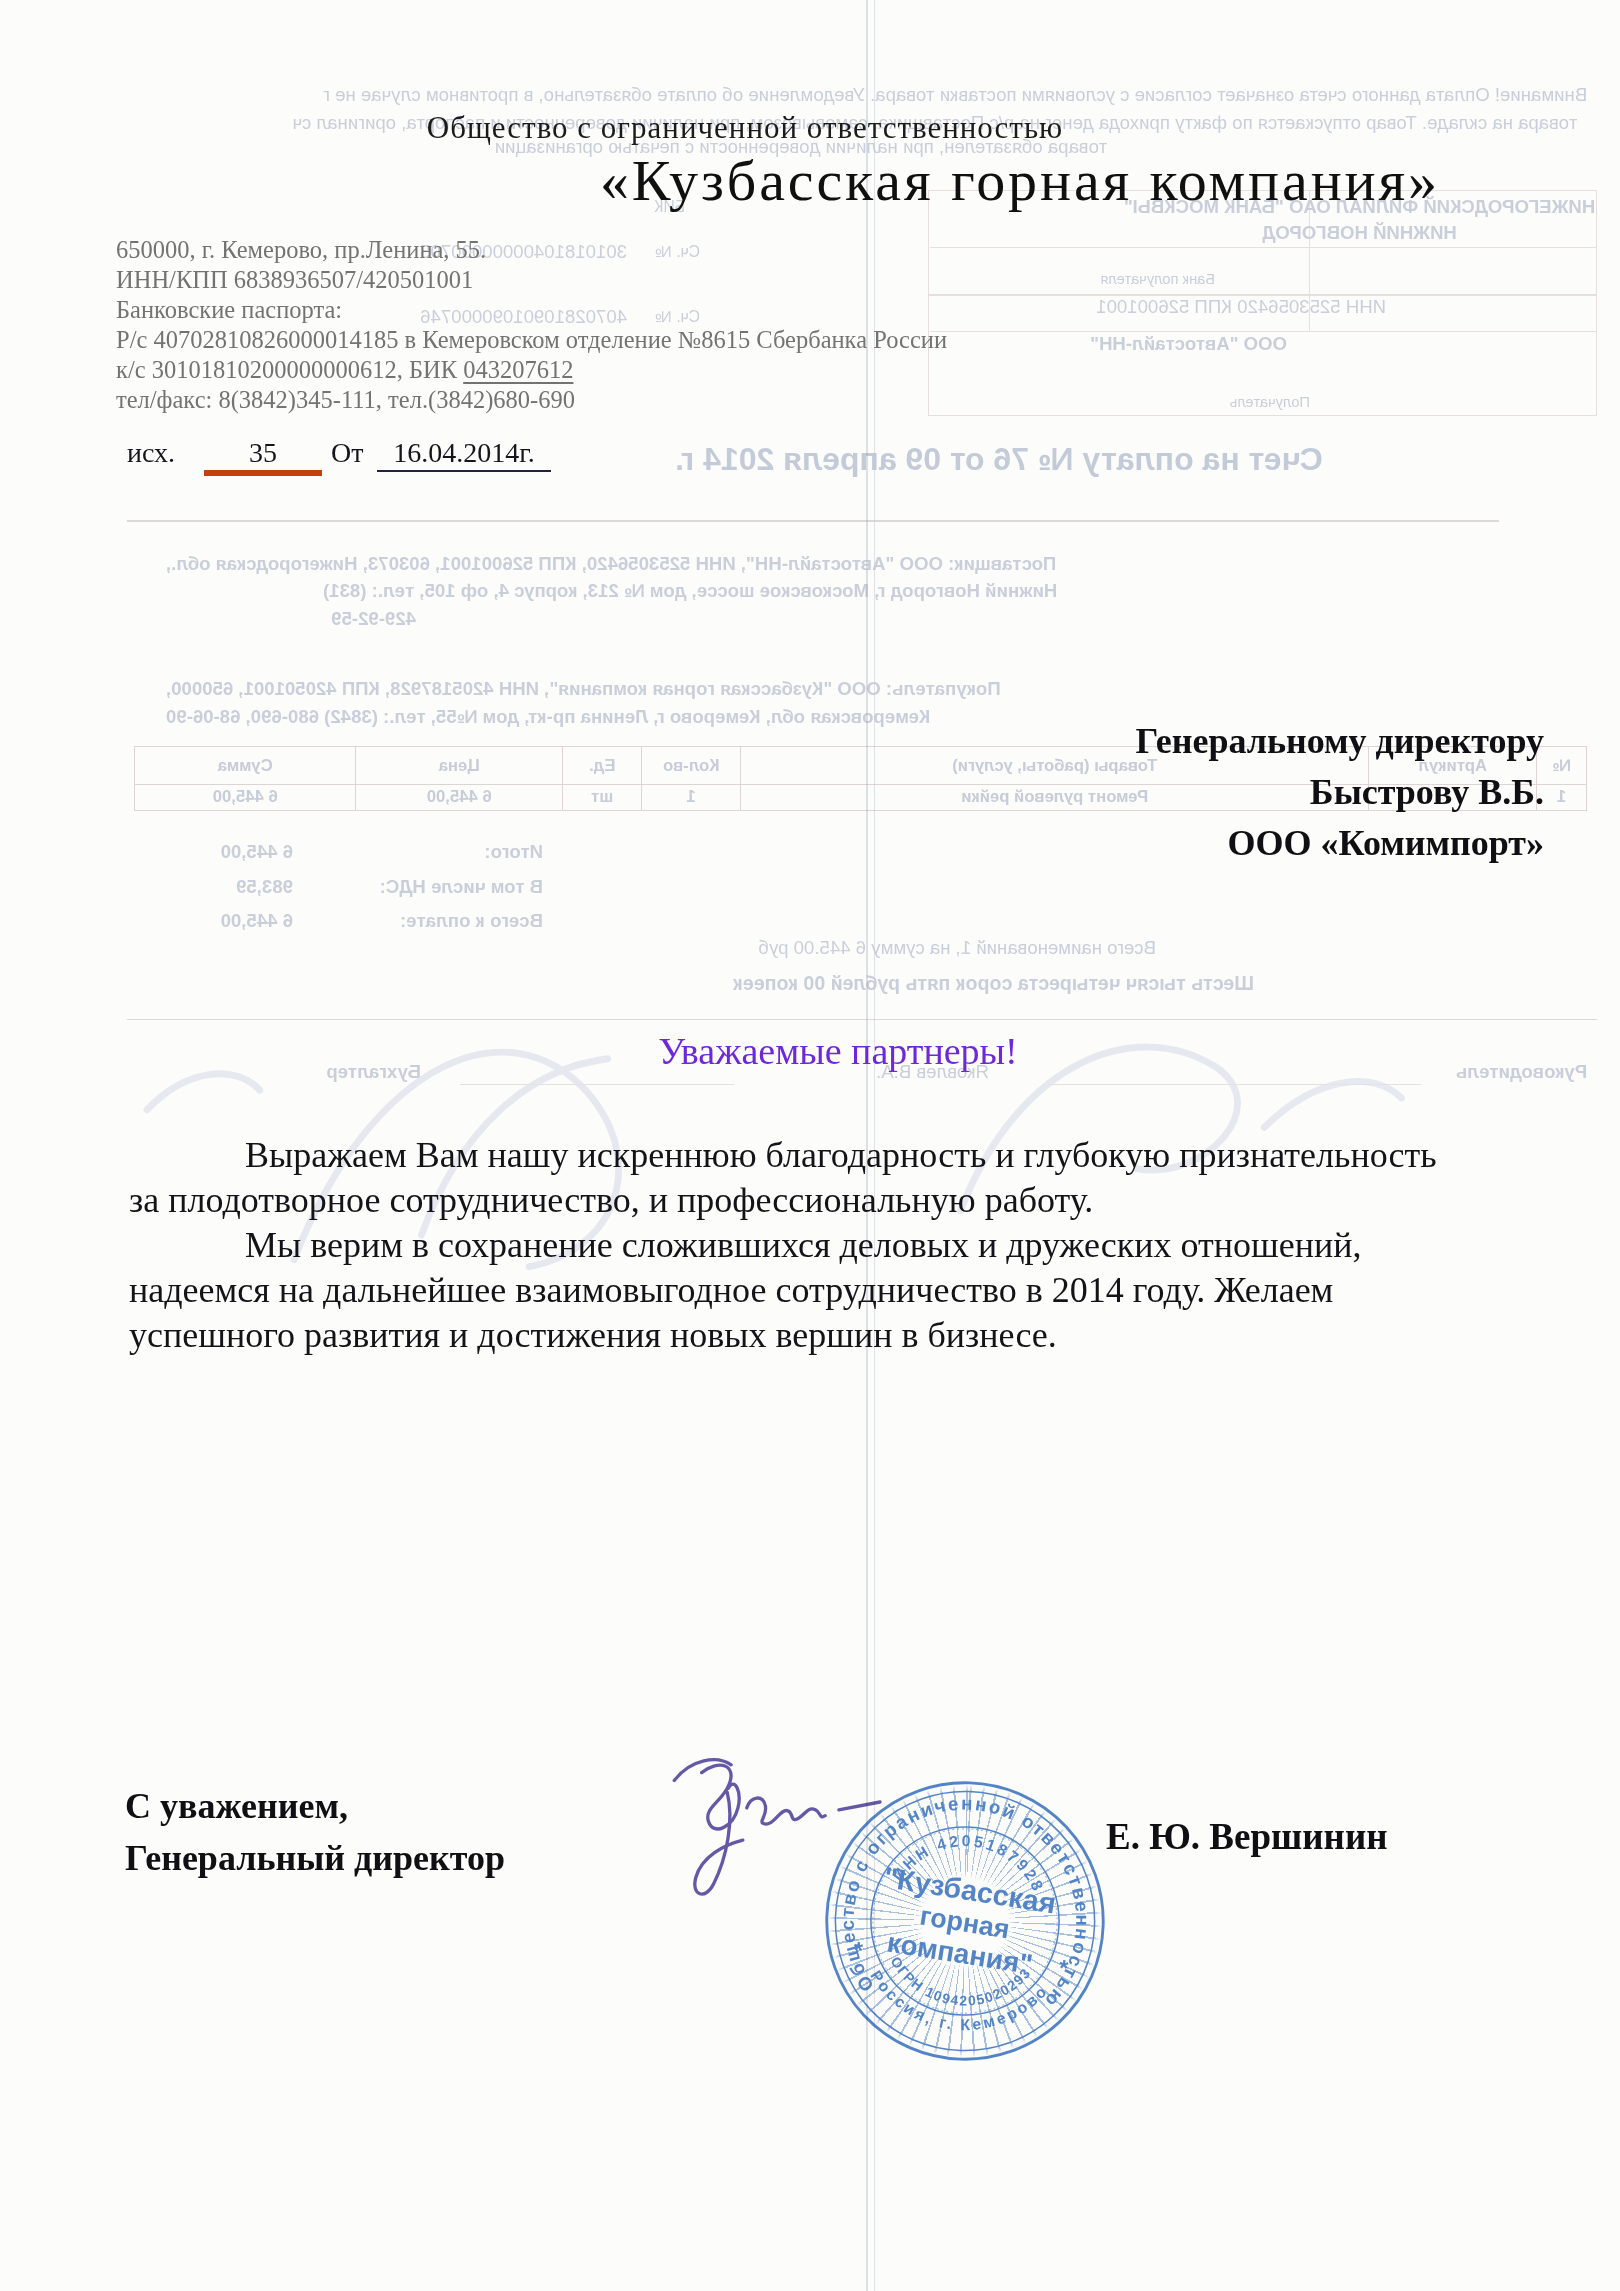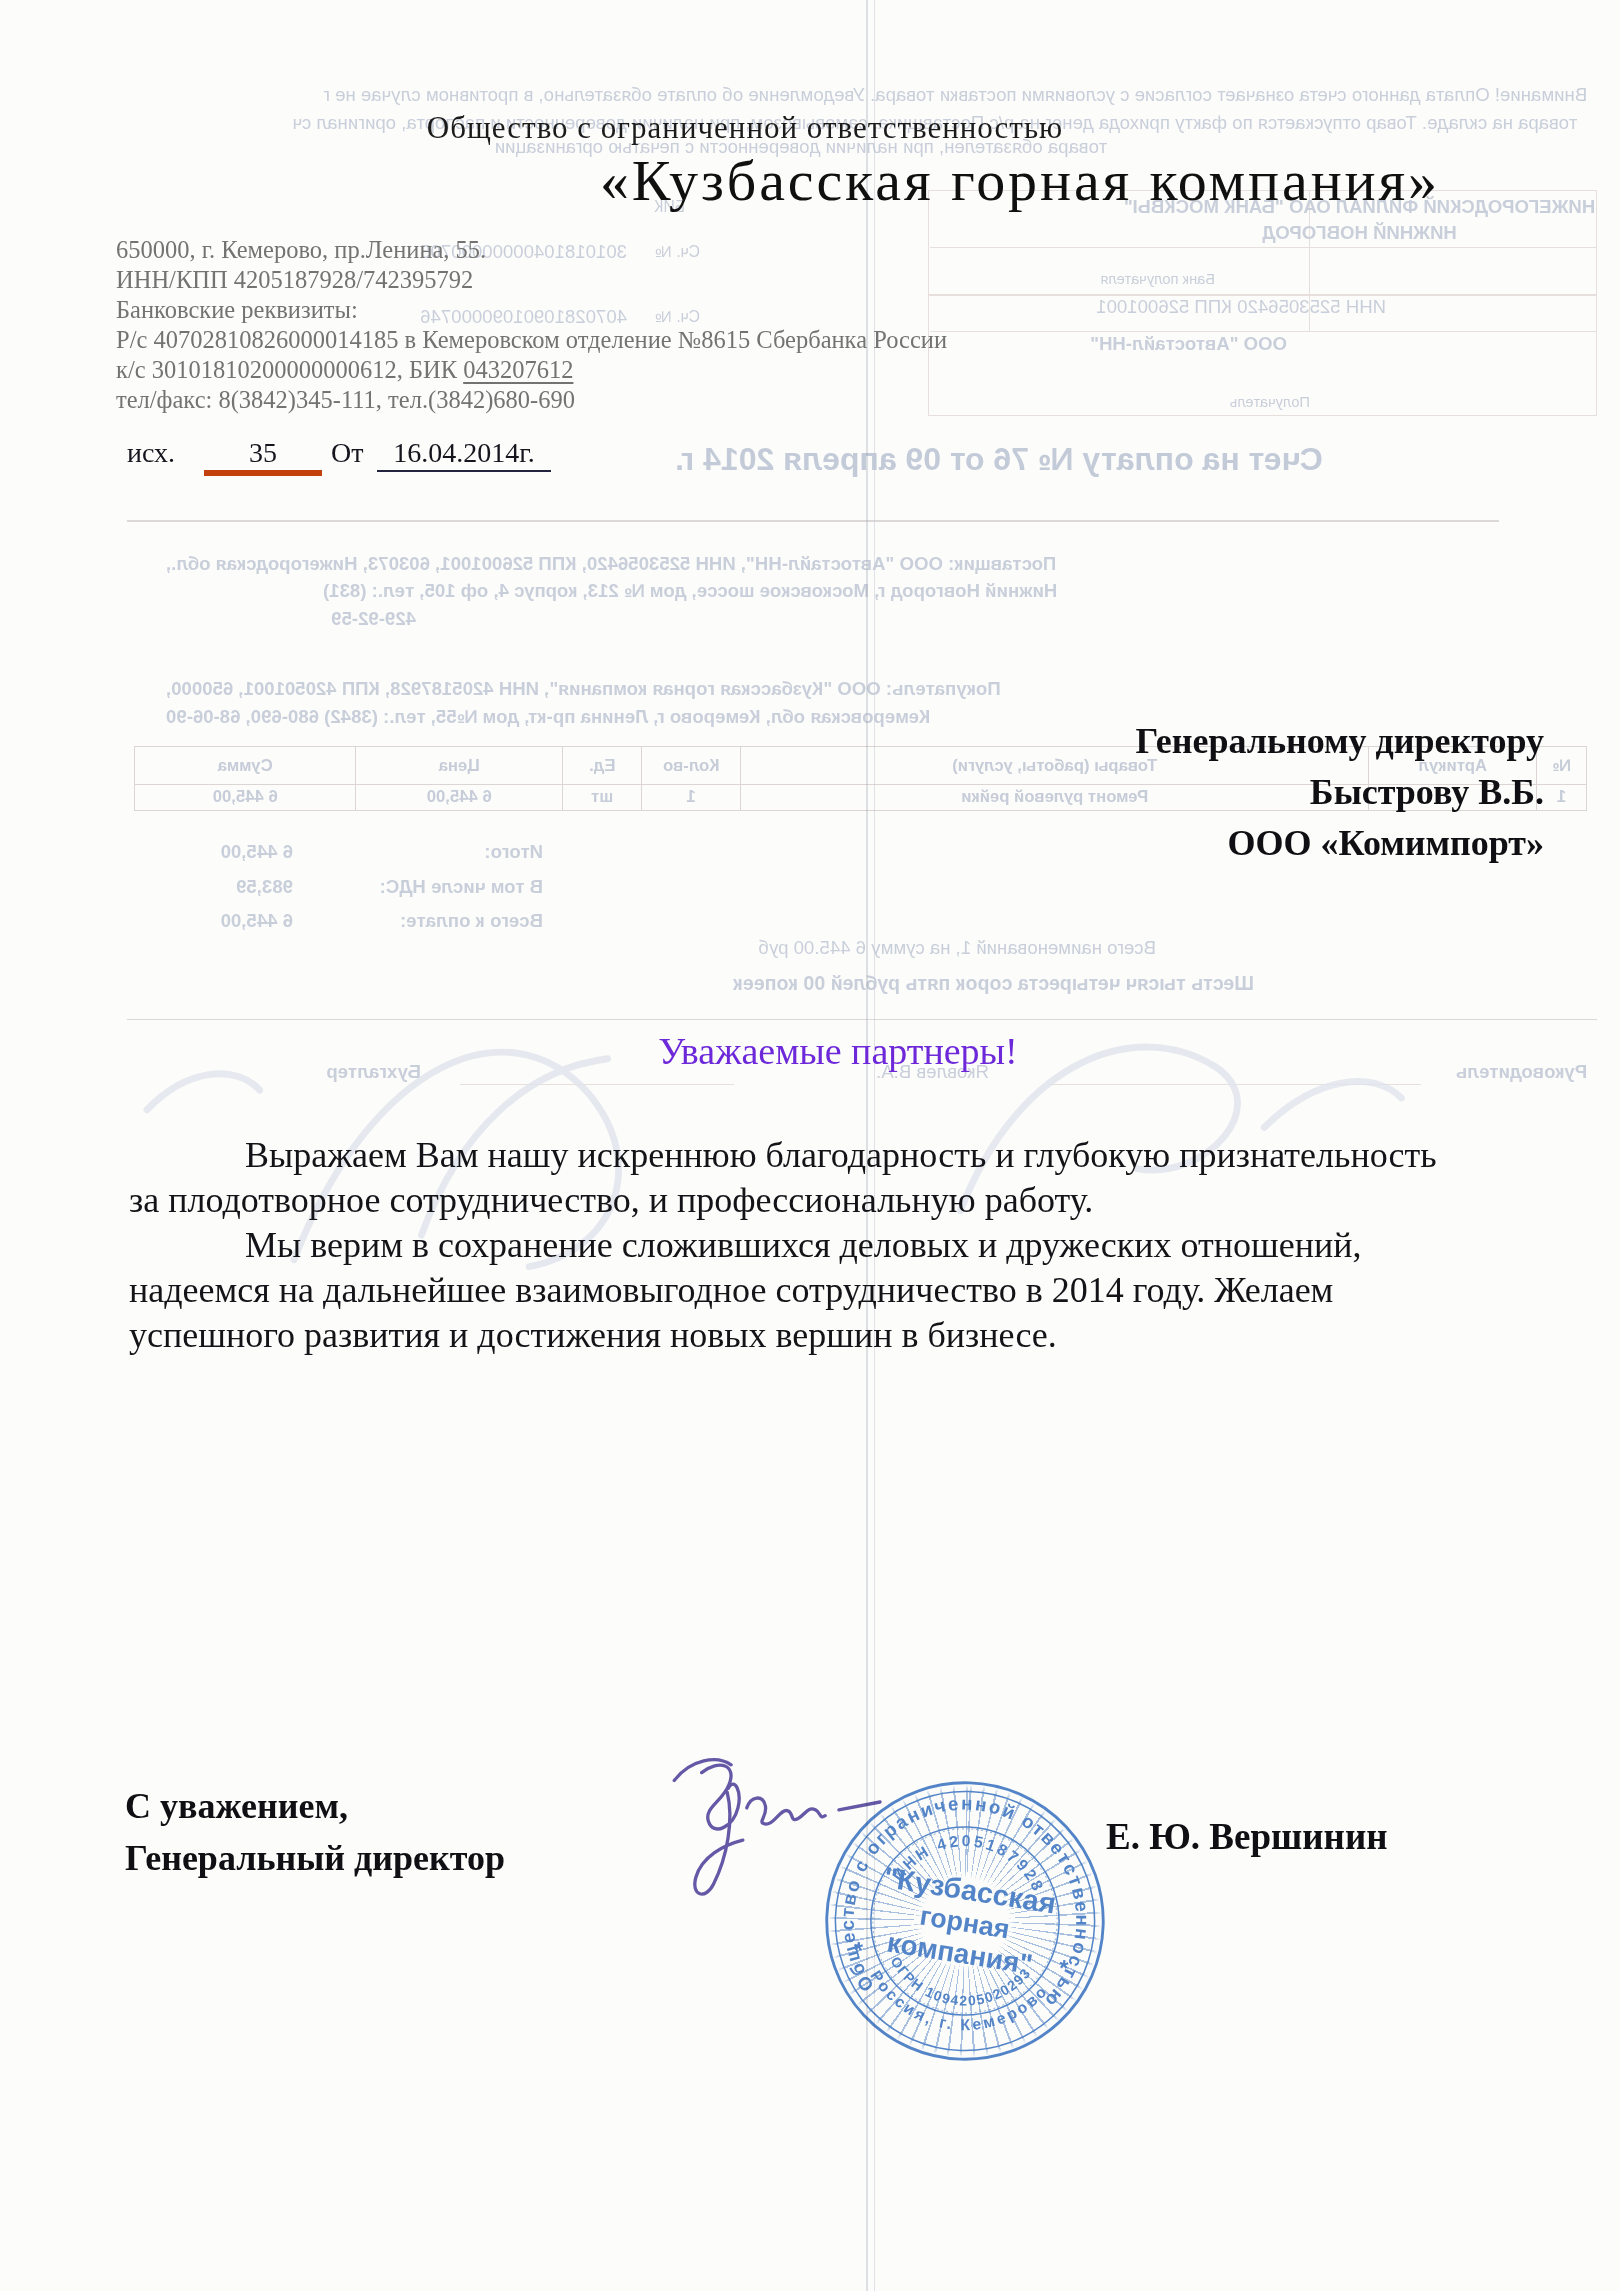--- a/index.html
+++ b/index.html
@@ -141,22 +141,22 @@
   </svg>
 
   <div class="abs fold1"></div>
   <div class="abs fold2"></div>
 
   <div class="abs org-type nowrap">Общество с ограниченной ответственностью</div>
   <div class="abs company-title nowrap">«Кузбасская горная компания»</div>
 
   <div class="abs addr">
     <div class="nowrap">650000, г. Кемерово, пр.Ленина, 55.</div>
-    <div class="nowrap">ИНН/КПП 4205187928/742395792</div>
-    <div class="nowrap">Банковские реквизиты:</div>
+    <div class="nowrap">ИНН/КПП 6838936507/420501001</div>
+    <div class="nowrap">Банковские паспорта:</div>
     <div class="nowrap">Р/с 40702810826000014185  в Кемеровском отделение №8615 Сбербанка России</div>
     <div class="nowrap"><span>к/с 30101810200000000612, БИК </span><span class="bik-underline">043207612</span></div>
     <div class="nowrap">тел/факс: 8(3842)345-111, тел.(3842)680-690</div>
   </div>
 
   <div class="abs refline">
     <div class="abs ref-label">исх.</div>
     <div class="abs ref-num">35</div>
     <div class="abs ref-from">От</div>
     <div class="abs ref-date">16.04.2014г.</div>

